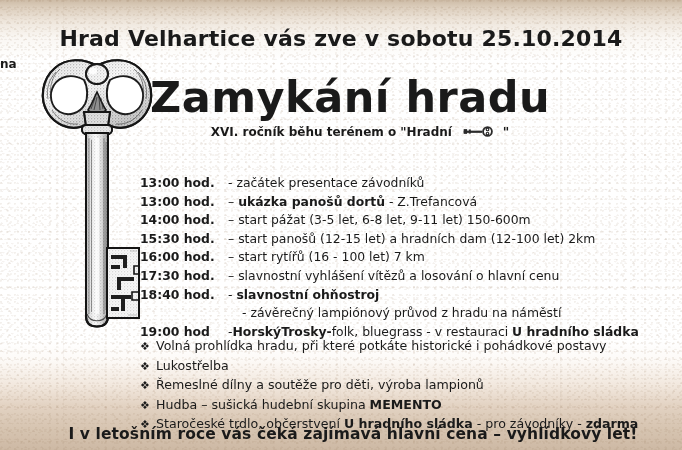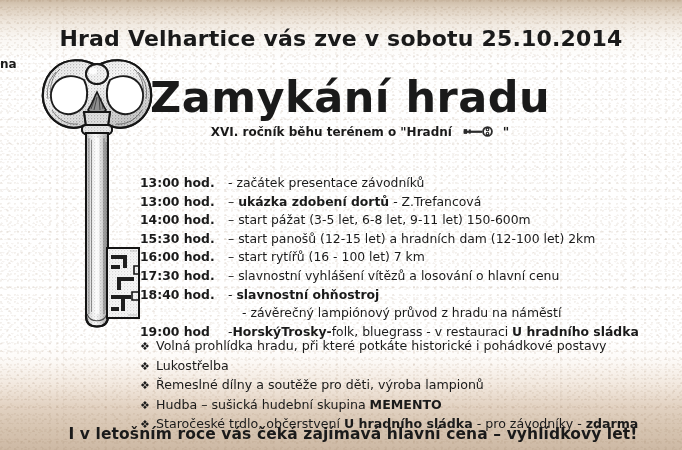--- a/index.html
+++ b/index.html
@@ -371,21 +371,21 @@
     <span>"</span>
   </div>
 
   <div id="schedule">
       <div class="sch-row">
         <div class="sch-time">13:00 hod.</div>
         <div class="sch-desc"><span style="font-weight: normal;">- </span><span>začátek presentace závodníků</span></div>
       </div>
       <div class="sch-row">
         <div class="sch-time">13:00 hod.</div>
-        <div class="sch-desc b"><span style="font-weight: normal;">– </span><span>ukázka zdobení dortů</span><span class="reg"> -   Z.Trefancová</span></div>
+        <div class="sch-desc b"><span style="font-weight: normal;">– </span><span>ukázka panošů dortů</span><span class="reg"> -   Z.Trefancová</span></div>
       </div>
       <div class="sch-row">
         <div class="sch-time">14:00 hod.</div>
         <div class="sch-desc"><span style="font-weight: normal;">– </span><span>start pážat (3-5 let, 6-8 let, 9-11 let) 150-600m</span></div>
       </div>
       <div class="sch-row">
         <div class="sch-time">15:30 hod.</div>
         <div class="sch-desc"><span style="font-weight: normal;">– </span><span>start panošů  (12-15 let) a hradních dam (12-100 let) 2km</span></div>
       </div>
       <div class="sch-row">

